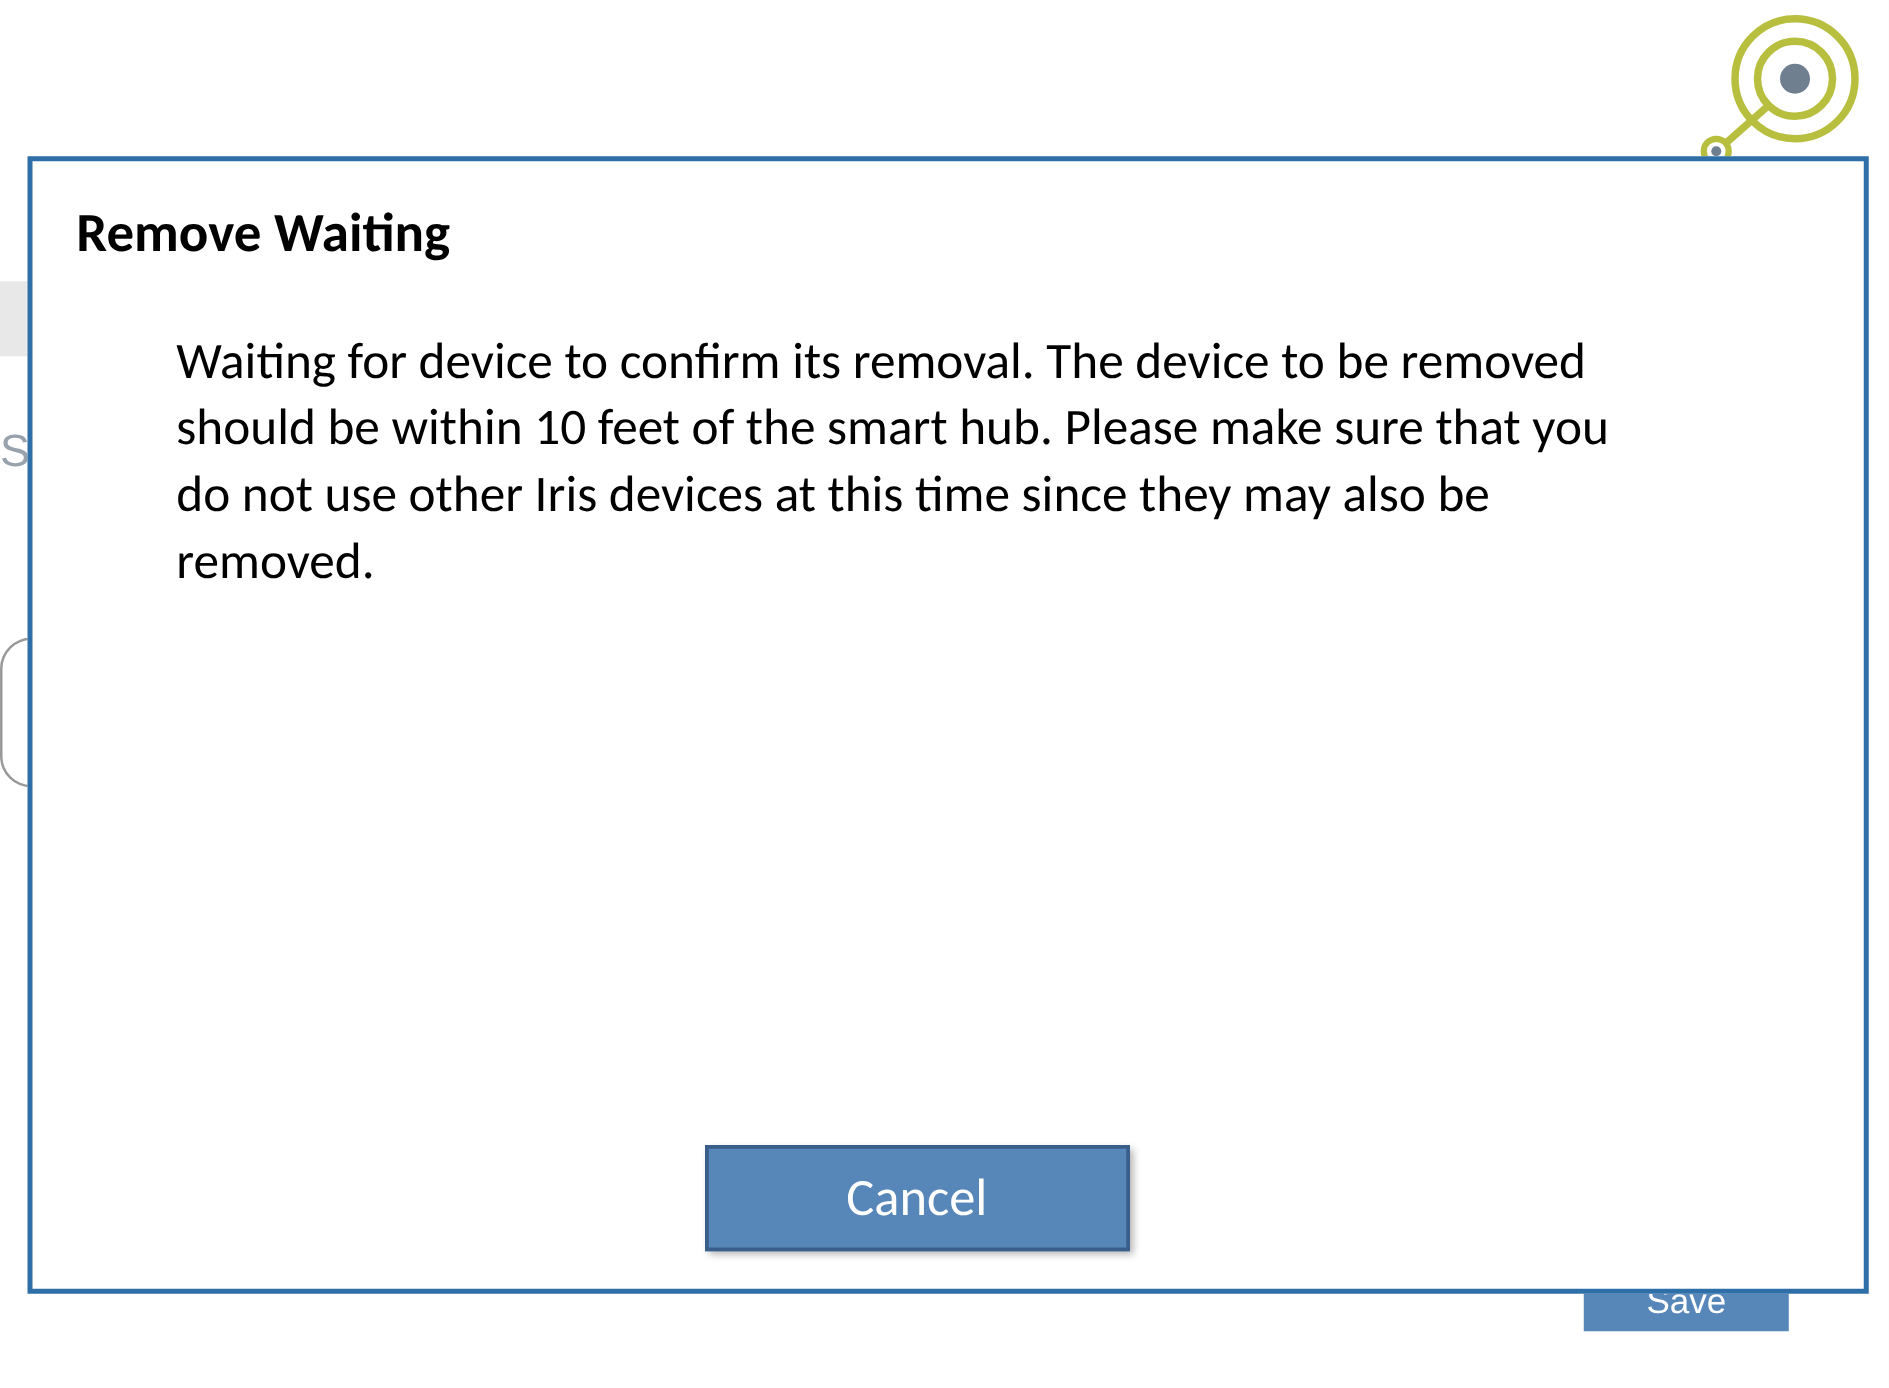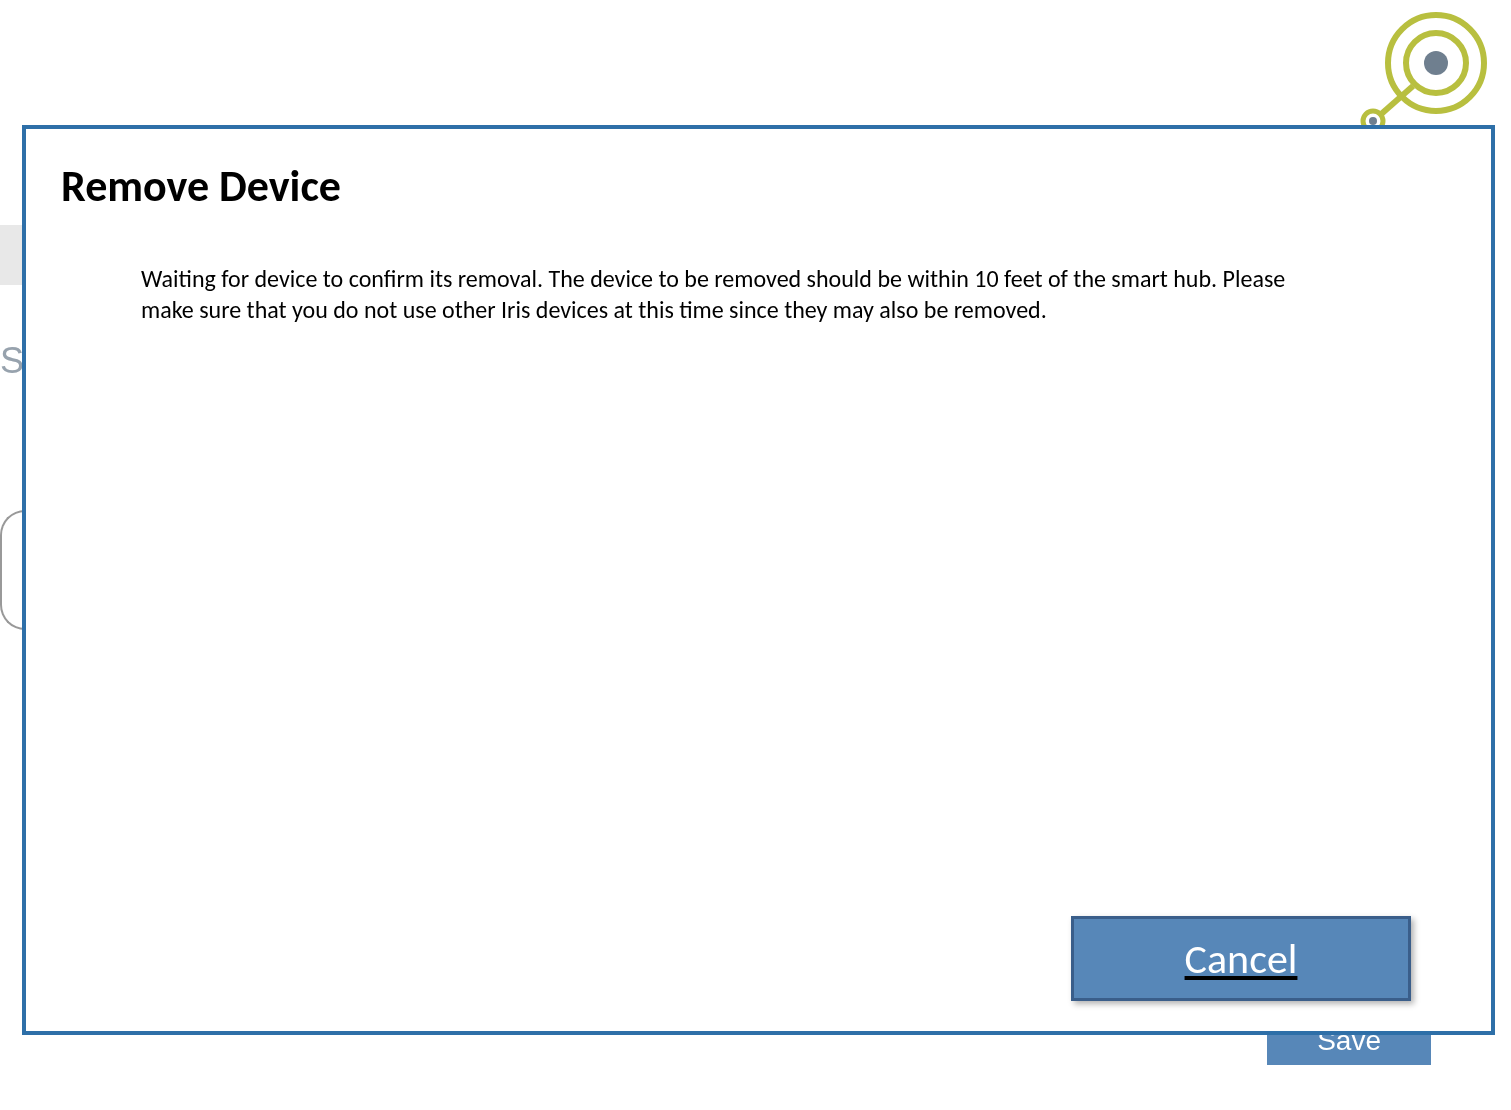--- a/index.html
+++ b/index.html
@@ -120,32 +120,31 @@
     }
     
     .instruction-text {
       font-size: 40px;
       color: #000000;
       line-height: 1.35;
       margin-bottom: 180px;
     }
     
     .waiting-text {
-      font-size: 24px;
+      font-size: 41px;
       color: #000000;
       line-height: 1.3;
       max-width: 1150px;
     }
     
     .modal-footer {
       display: flex;
-      justify-content: flex-end;
+      justify-content: center;
       padding-right: 50px;
       padding-bottom: 5px;
-      text-decoration: underline;
     }
     
     .cancel-button {
       background: #5787b8;
       border: 3px solid #3a5e8a;
       color: #ffffff;
       font-size: 42px;
       padding: 14px 0;
       width: 340px;
       text-align: center;
@@ -173,21 +172,21 @@
   <div class="gray-bar"></div>
   <div class="s-letter">S</div>
   <div class="bracket-shape"></div>
 
   <div class="save-button-bg">
     <span>Save</span>
   </div>
 </div>
 
 <div class="modal-dialog">
-  <h1 class="modal-title">Remove Device</h1>
+  <h1 class="modal-title">Remove Waiting</h1>
 
   <div class="modal-body">
     <p class="waiting-text">Waiting for device to confirm its removal. The device to be removed should be within 10 feet of the smart hub. Please make sure that you do not use other Iris devices at this time since they may also be removed.</p>
   </div>
 
   <div class="modal-footer">
     <button class="cancel-button">Cancel</button>
   </div>
 </div>
 

